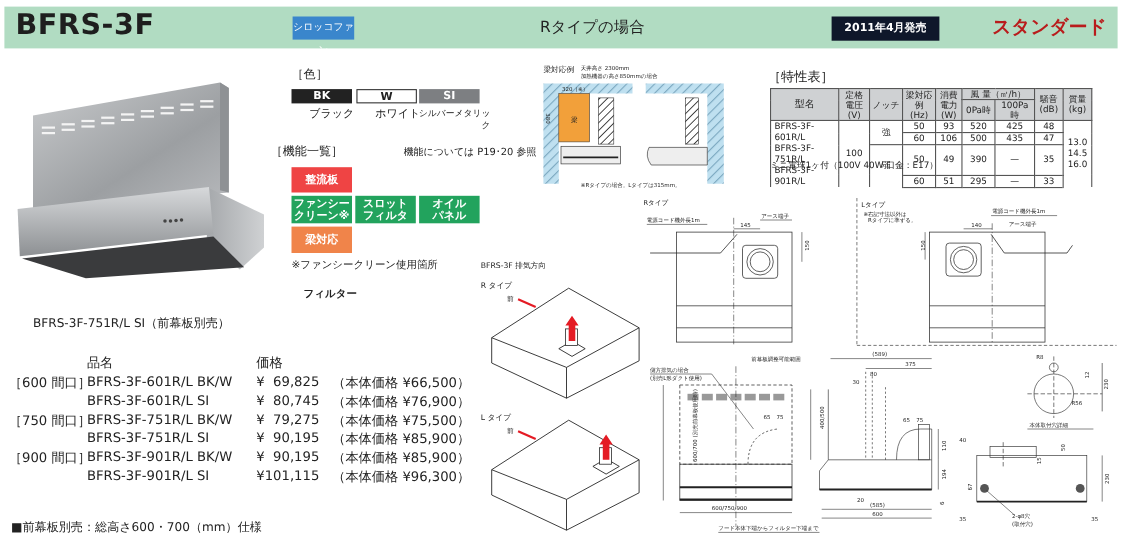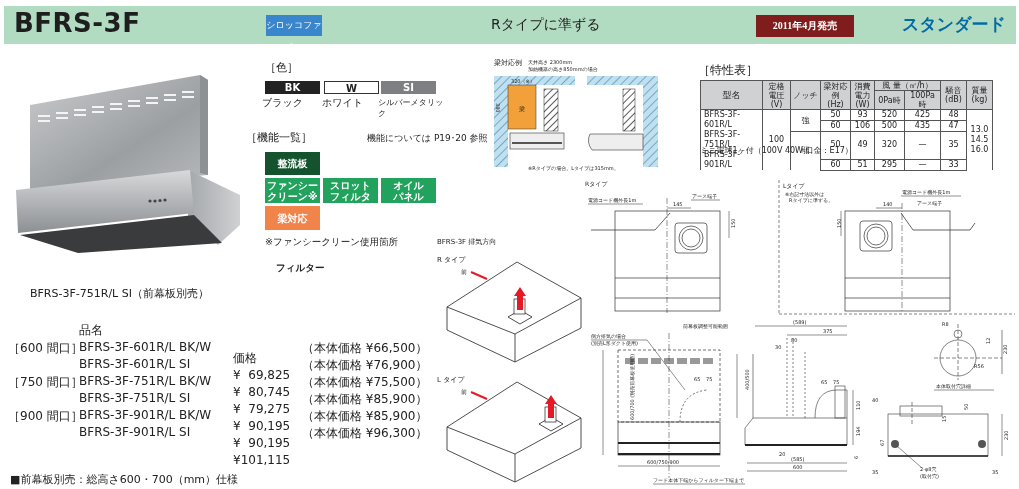--- a/index.html
+++ b/index.html
@@ -3,48 +3,48 @@
 <meta charset="utf-8">
 <style>
   * { box-sizing: border-box; margin: 0; padding: 0; }
   body { width: 1019px; height: 489px; background: #fff; font-family: "DejaVu Sans", sans-serif; color: #222; position: relative; overflow: hidden; }
 
   
   .header { position: absolute; left: 4px; top: 6px; width: 1012px; height: 38px; background: #b1dcc2; }
   .model { position: absolute; left: 10px; top: 2px; font-family: "DejaVu Sans", sans-serif; font-weight: bold; font-size: 26px; color: #1e1e1e; letter-spacing: 0.5px; }
   .fan-badge { position: absolute; left: 262px; top: 9px; width: 56px; height: 21px; background: #3a86cc; color: #fff; font-size: 9px; line-height: 21px; text-align: center; }
   .airflow { position: absolute; left: 487px; top: 10px; font-size: 14px; color: #222; }
-  .release { position: absolute; left: 752px; top: 9px; width: 98px; height: 22px; background: #7f1d1d; color: #fff; font-size: 10px; font-weight: bold; line-height: 22px; text-align: center; font-family: Liberation Serif, serif; }
-  .grade { position: absolute; left: 898px; top: 7px; font-size: 17px; font-weight: bold; color: #0369a1; }
+  .release { position: absolute; left: 752px; top: 9px; width: 98px; height: 22px; background: #0f172a; color: #fff; font-size: 10px; font-weight: bold; line-height: 22px; text-align: center; }
+  .grade { position: absolute; left: 898px; top: 7px; font-size: 17px; font-weight: bold; color: #b91c1c; }
 
   
   .photo { position: absolute; left: 8px; top: 65px; width: 235px; height: 190px; }
   .photo-caption { position: absolute; left: 30px; top: 286px; font-size: 11px; }
 
   
   .sec-label { font-size: 11px; position: absolute; }
   .color-swatch { position: absolute; top: 81px; width: 55px; height: 13px; font-size: 10px; font-weight: bold; text-align: center; line-height: 13px; }
   .sw-bk { left: 265px; background: #222; color: #fff; }
   .sw-w { left: 324px; background: #fff; color: #222; border: 1px solid #333; }
   .sw-si { left: 381px; background: #7d7f82; color: #fff; }
-  .color-name { position: absolute; top: 96px; font-size: 10px; text-align: left; width: 60px; }
+  .color-name { position: absolute; top: 96px; font-size: 10px; text-align: right; width: 60px; }
 
   
   .feat { position: absolute; color: #fff; font-size: 10px; text-align: center; display: flex; align-items: center; justify-content: center; line-height: 1.1; font-weight: bold; }
-  .f-cyan { background: #14532d; }
+  .f-cyan { background: #ef4444; }
   .f-green { background: #22a35d; }
   .f-orange { background: #f0844a; }
   .note { position: absolute; font-size: 9.5px; line-height: 14px; }
 
   
   .price-area { position: absolute; left: 8px; top: 322px; font-size: 12px; }
   .price-row { position: absolute; white-space: nowrap; }
   .col-size { position: absolute; left: 0; }
   .col-name { position: absolute; left: 71px; }
-  .col-price { position: absolute; left: 225px; margin-top: 28px; }
+  .col-price { position: absolute; left: 225px; }
   .col-base { position: absolute; left: 294px; }
   .footer-note { position: absolute; left: 10px; top: 472px; font-size: 11px; }
 
   
   .spec-title { position: absolute; left: 698px; top: 62px; font-size: 12px; }
   table.spec { position: absolute; left: 700px; top: 80px; border-collapse: collapse; font-size: 8px; }
   table.spec th { background: #cfd1d3; font-weight: normal; border: 1px solid #555; padding: 0 2px; height: 10px; line-height: 9px; text-align: center; }
   table.spec td { border-left: 1px solid #555; border-right: 1px solid #555; padding: 0 3px; text-align: center; height: 10px; line-height: 10px; }
   table.spec tr.row-top td { border-top: 1px solid #555; }
   table.spec td.ul { border-bottom: 1px solid #555; }
@@ -56,21 +56,21 @@
   .dtxt { font-family: "DejaVu Sans", sans-serif; font-size: 6px; fill: #222; }
   .dtxt-s { font-family: "DejaVu Sans", sans-serif; font-size: 5px; fill: #222; }
   .dtxt-m { font-family: "DejaVu Sans", sans-serif; font-size: 7px; fill: #222; }
 </style>
 </head>
 <body>
 
 <div class="header">
   <div class="model">BFRS-3F</div>
   <div class="fan-badge">シロッコファン</div>
-  <div class="airflow">Rタイプに準ずる</div>
+  <div class="airflow">Rタイプの場合</div>
   <div class="release">2011年4月発売</div>
   <div class="grade">スタンダード</div>
 </div>
 
 <svg class="photo" viewBox="0 0 235 190" width="235" height="190">
   <defs>
     <linearGradient id="gBack" x1="0" x2="1" y1="0" y2="1">
       <stop offset="0" stop-color="#c9cbcd"></stop>
         <stop offset="0.6" stop-color="#9c9fa2"></stop>
         <stop offset="1" stop-color="#b8babd"></stop>
@@ -215,21 +215,21 @@
       <td class="ul">60</td>
       <td class="ul">106</td>
       <td class="ul">500</td>
       <td class="ul">435</td>
       <td class="ul">47</td>
     </tr>
     <tr>
       <td rowspan="2">弱</td>
       <td class="ul">50</td>
       <td class="ul">49</td>
-      <td class="ul">320</td>
+      <td class="ul">390</td>
       <td class="ul">—</td>
       <td class="ul">35</td>
     </tr>
     <tr>
       <td>60</td>
       <td>51</td>
       <td>295</td>
       <td>—</td>
       <td>33</td>
     </tr>

